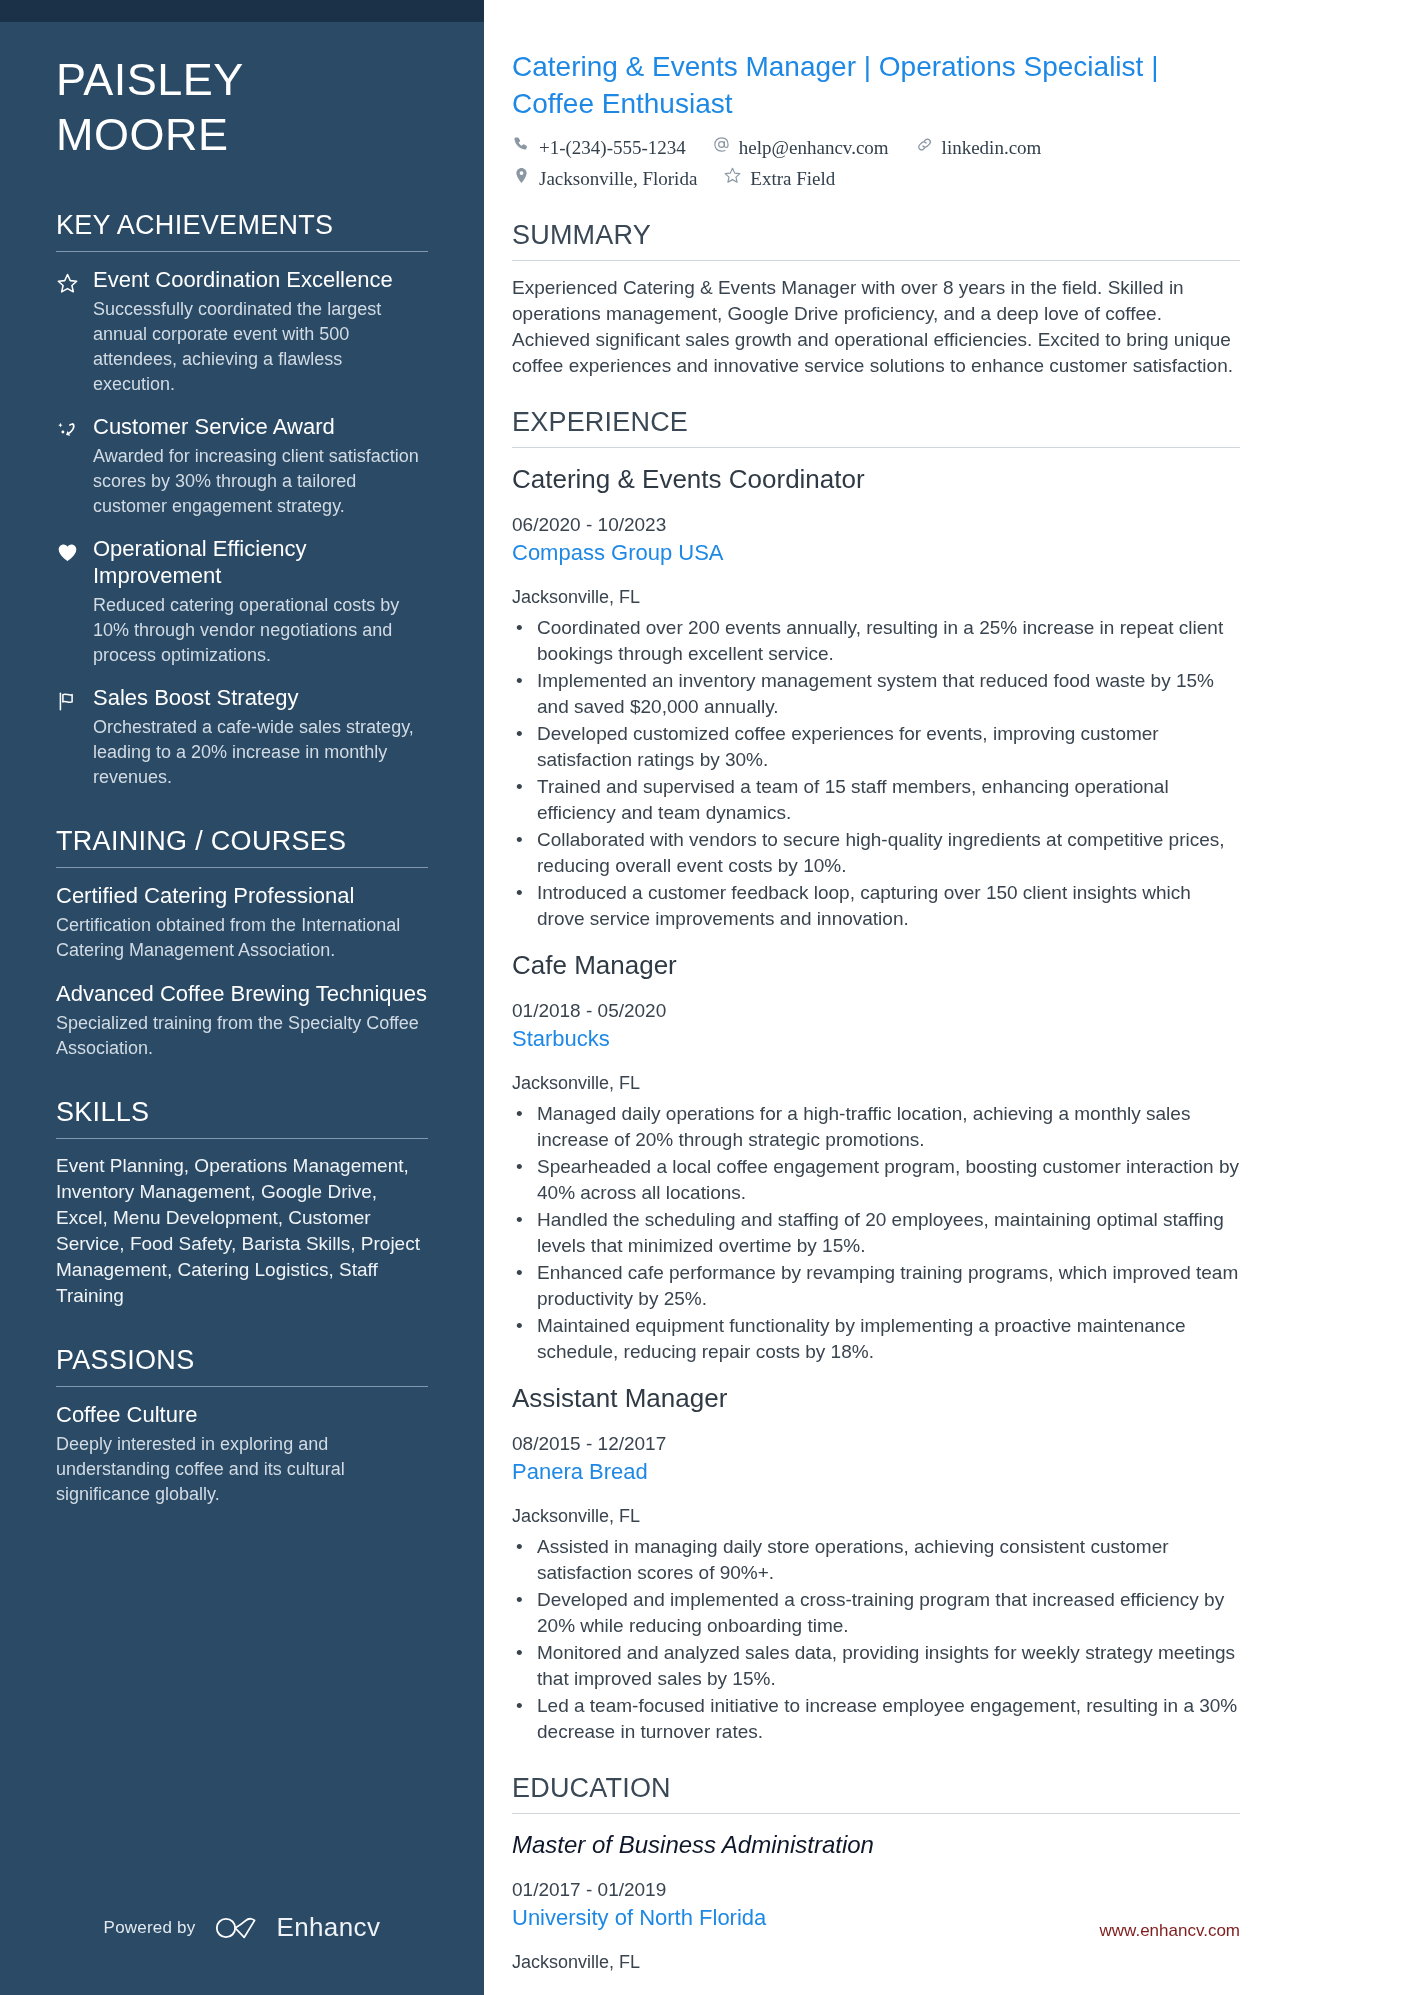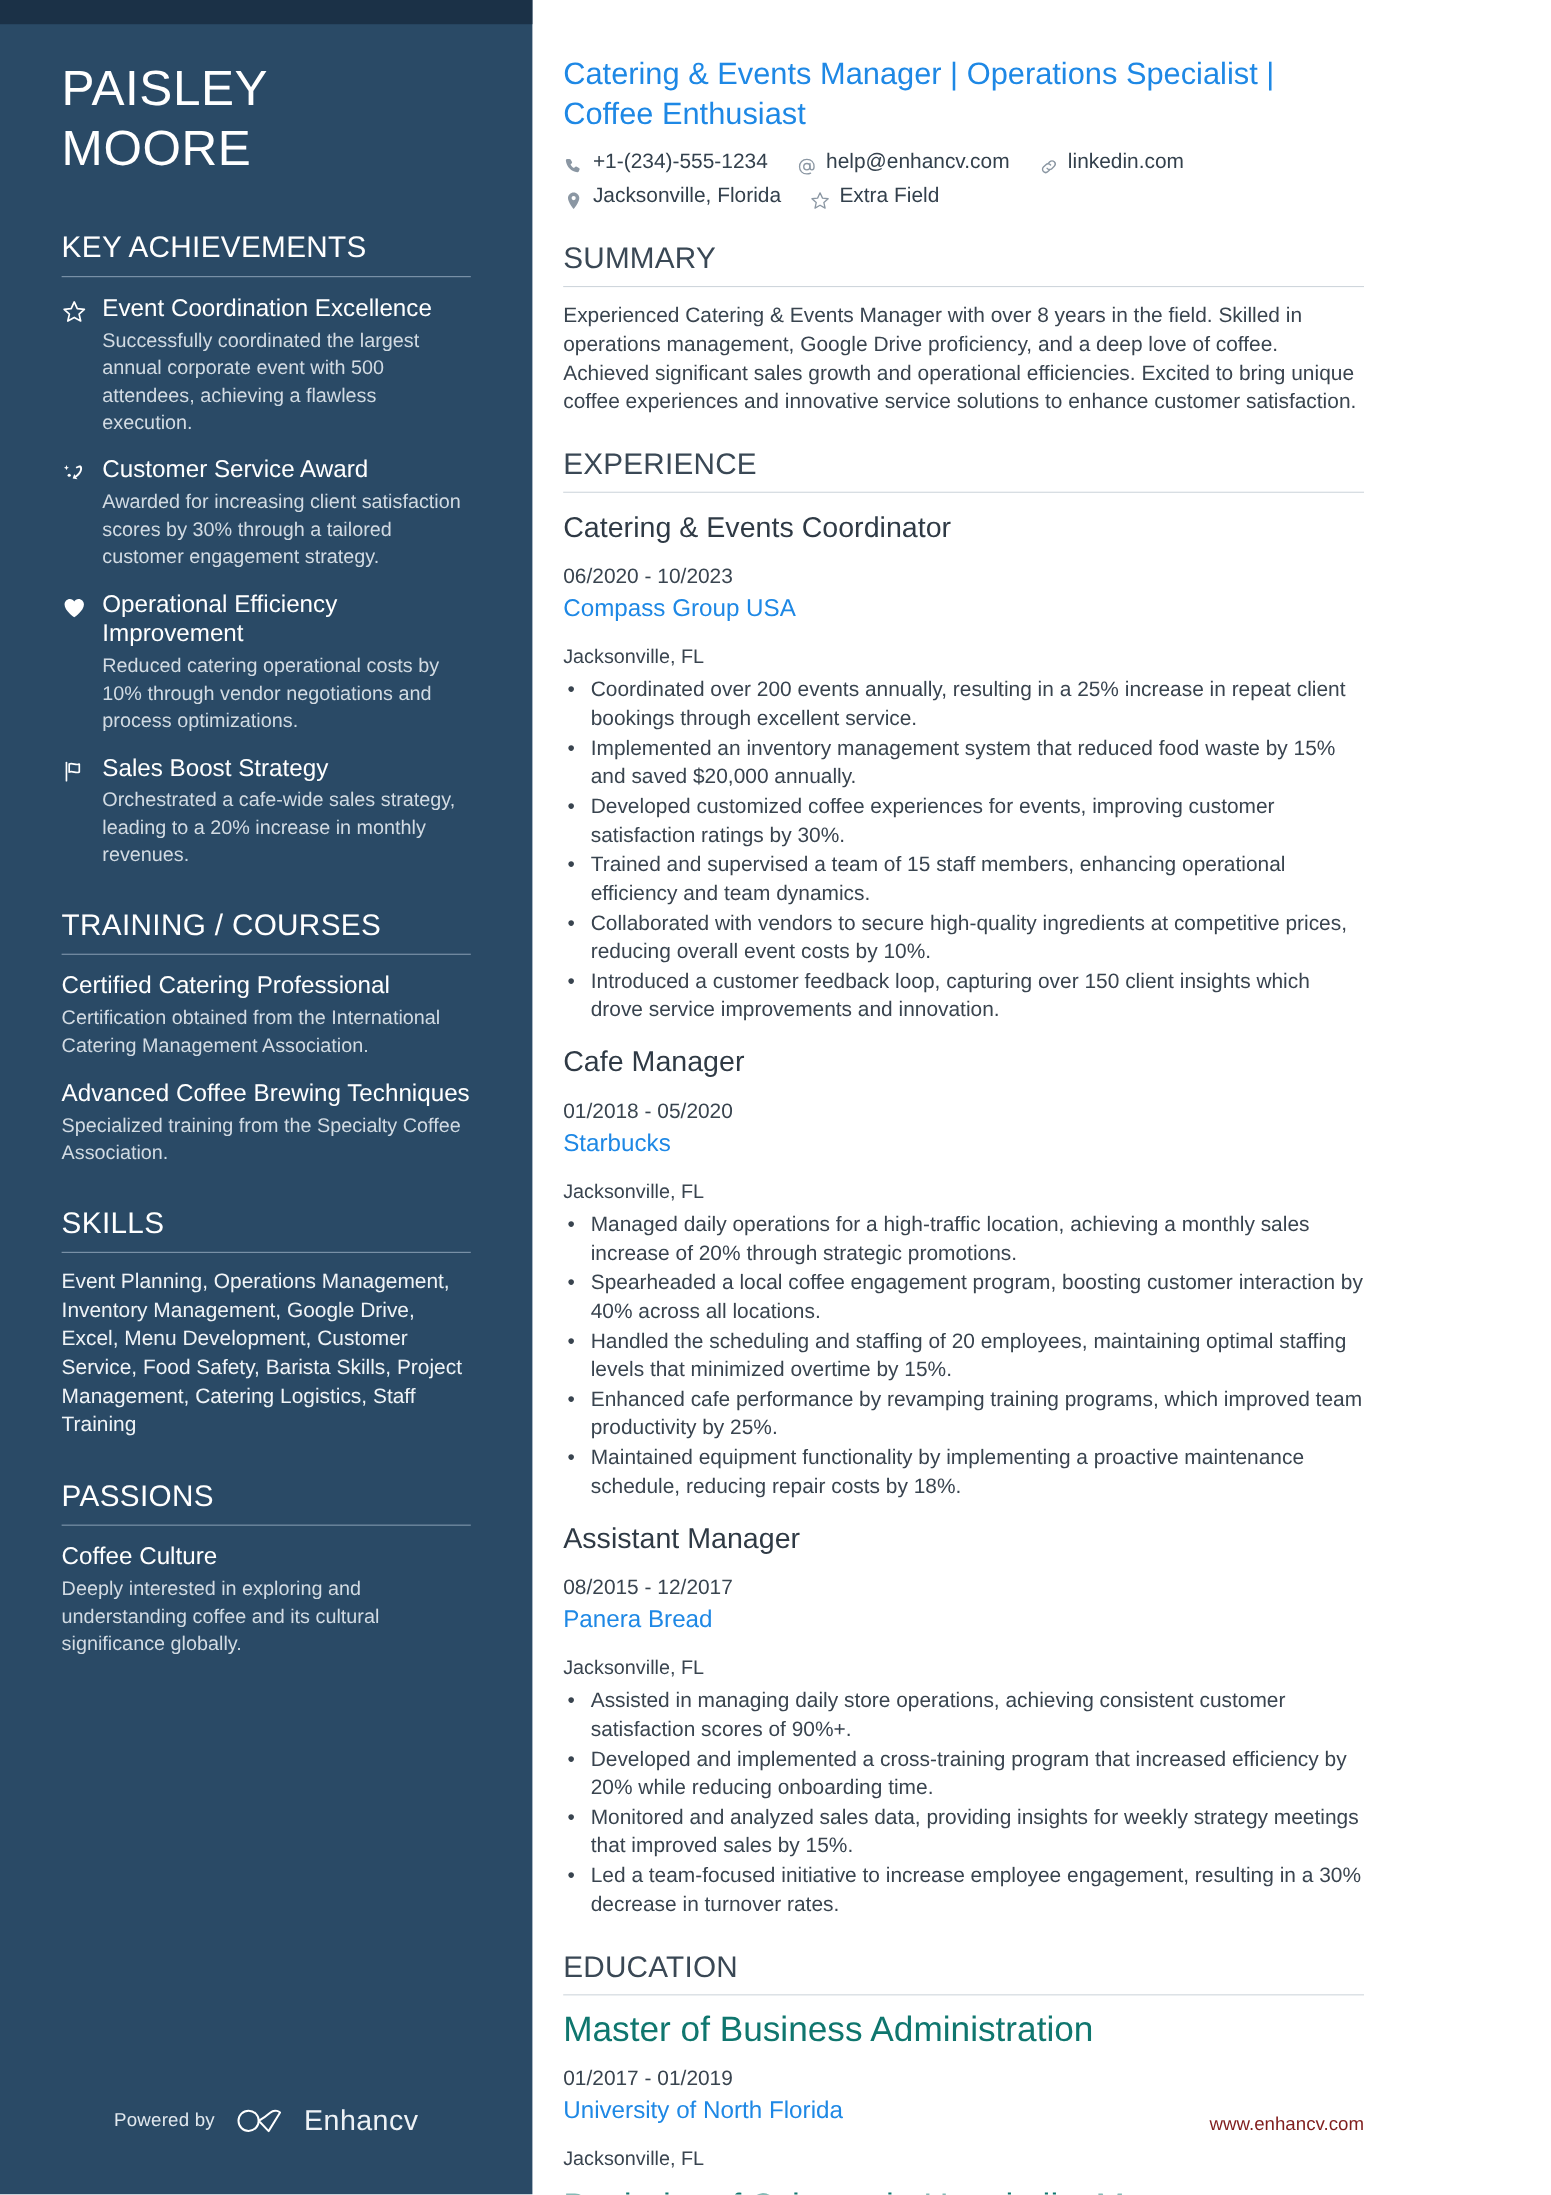--- a/index.html
+++ b/index.html
@@ -63,21 +63,21 @@
   .enhancv-word { font-size:26px; color:#eef2f6; letter-spacing:.4px; }
 
   
   .main { flex:1 1 auto; padding:48px 48px 0 28px; }
   .headline {
     font-size:28px; line-height:37px; color:#1e88e5; font-weight:400;
     max-width:740px;
   }
   .contact-rows { margin-top:13px; }
   .crow { display:flex; align-items:center; flex-wrap:wrap; gap:0; margin-bottom:5px; }
-  .citem { display:flex; align-items:flex-end; gap:8px; margin-right:26px; }
+  .citem { display:flex; align-items:flex-start; gap:8px; margin-right:26px;font-family:Liberation Serif, serif; }
   .citem svg { display:block; width:19px; height:19px; }
   .citem span { font-size:19px; line-height:26px; color:#33404c; }
 
   .sec { margin-top:26px; }
   .sec-title {
     font-size:27px; line-height:34px; color:#3a4855; font-weight:400;
     letter-spacing:.2px; margin-bottom:8px;
   }
   .sec-rule { height:1px; background:#cfd6dc; margin-bottom:14px; }
   .summary-text { font-size:19px; line-height:26px; color:#39444f; }
@@ -87,21 +87,21 @@
   .job-title { font-size:26px; line-height:34px; color:#2f3a45; font-weight:400; }
   .job-dates { font-size:19px; line-height:26px; color:#39444f; white-space:nowrap; }
   .job-company { font-size:22px; line-height:30px; color:#1e88e5; }
   .job-loc { font-size:18px; line-height:26px; color:#39444f; white-space:nowrap; }
   .bullets { margin-top:5px; padding-left:4px; }
   .bullet { display:flex; gap:11px; margin-bottom:1px; }
   .bullet .dot { flex:0 0 10px; font-size:19px; line-height:26px; color:#39444f; }
   .bullet .btxt { font-size:19px; line-height:26px; color:#39444f; }
 
   .edu { margin-bottom:14px; }
-  .edu-title { font-size:32px; line-height:33px; color:#0f766e; }
+  .edu-title { font-size:24px; line-height:33px; color:#0f172a;font-style:italic; }
   .edu-school { font-size:22px; line-height:30px; color:#1e88e5; }
 
   .site-url {
     position:absolute; right:48px; bottom:54px;
     font-size:17px; color:#7f1d1d;
   }
 </style>
 </head>
 <body>
 

